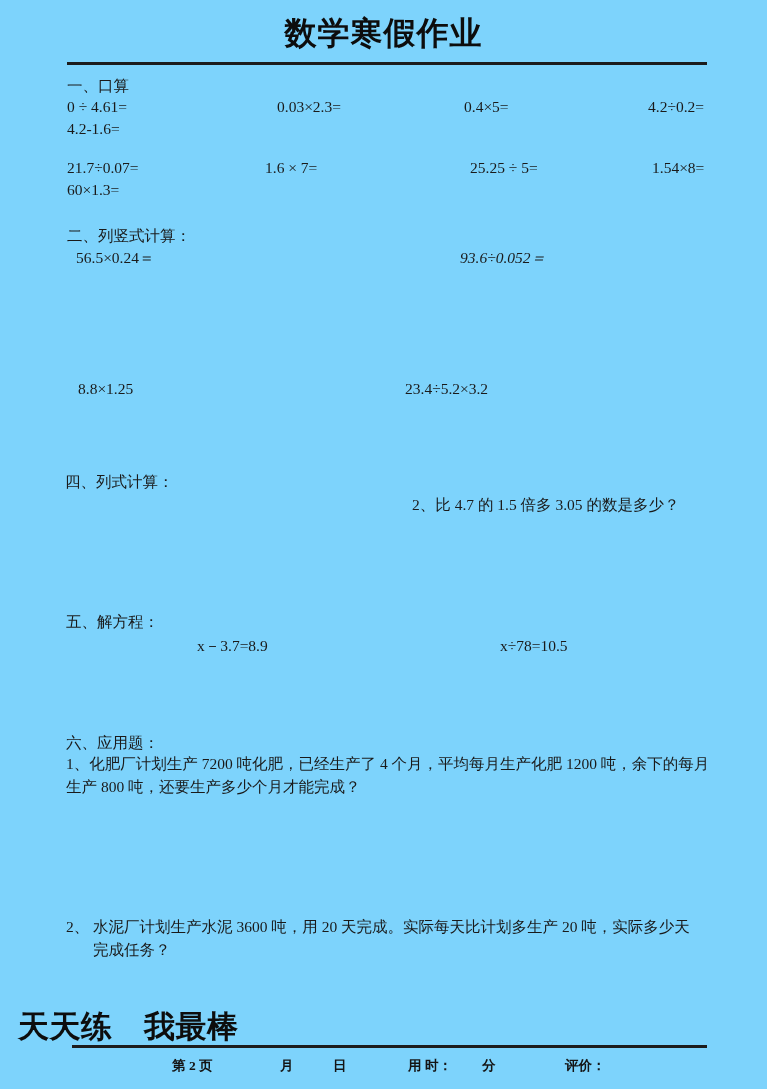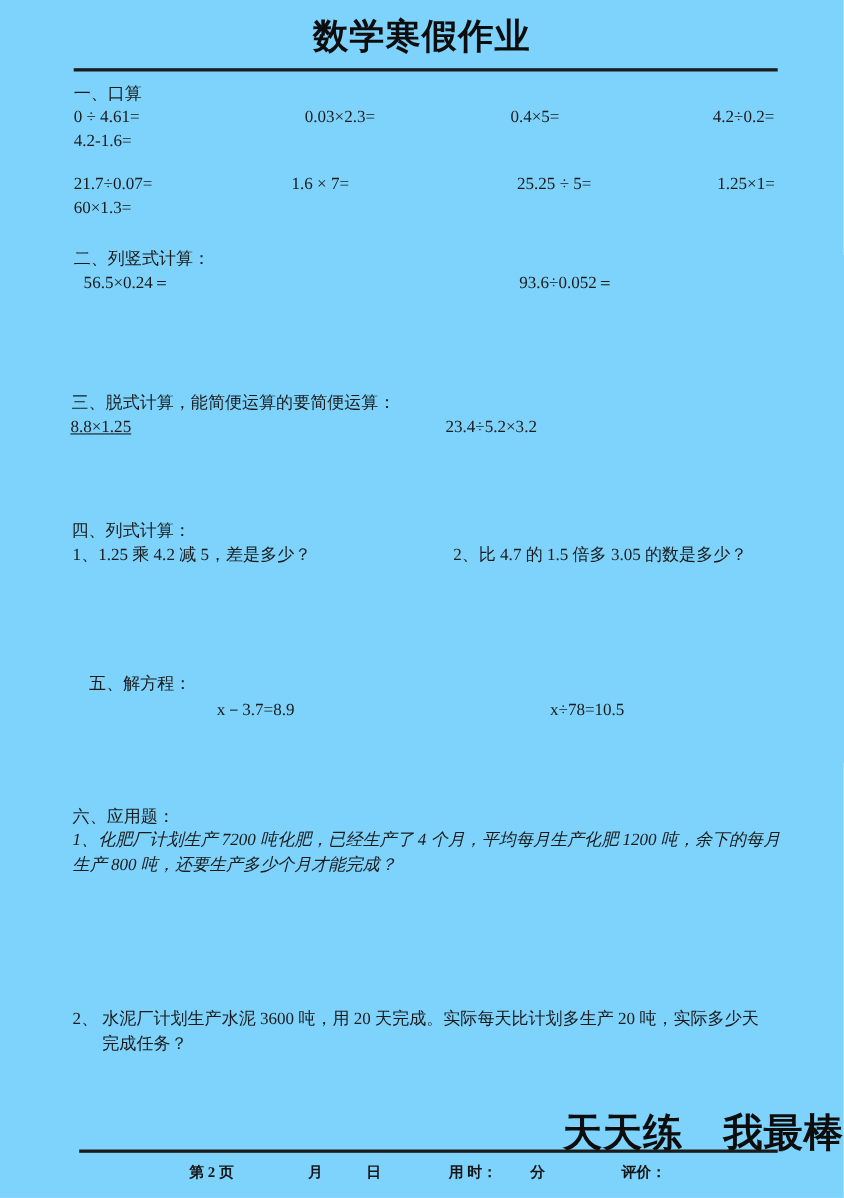--- a/index.html
+++ b/index.html
@@ -35,24 +35,24 @@
     font-size:15.5px;
     line-height:22.5px;
     color:#1a1a1a;
     white-space:normal;
   }
   .hang{display:flex;}
   .hang .num{flex:0 0 27px;white-space:nowrap;}
   .hang .txt{flex:1 1 auto;}
   .banner{
     position:absolute;left:0;right:0;top:1006px;
-    text-align:right;
+    text-align:left;
     font-family:"DejaVu Sans","Liberation Sans",sans-serif;
     font-weight:900;
-    font-size:36px;
+    font-size:31px;
     letter-spacing:0.5px;
     padding-left:18px;
     color:#0d0d0d;
   }
   .f{
     position:absolute;top:1057px;
     font-size:13.5px;
     font-weight:bold;
     white-space:nowrap;
     color:#141414;
@@ -68,41 +68,39 @@
 
   <div class="t" style="left:67px;top:76px;">一、口算</div>
   <div class="t" style="left:67px;top:97px;font-family:Liberation Serif, serif;">0 ÷ 4.61=</div>
   <div class="t" style="left:277px;top:97px;">0.03×2.3=</div>
   <div class="t" style="left:464px;top:97px;">0.4×5=</div>
   <div class="t" style="left:648px;top:97px;">4.2÷0.2=</div>
   <div class="t" style="left:67px;top:119px;">4.2-1.6=</div>
   <div class="t" style="left:67px;top:158px;">21.7÷0.07=</div>
   <div class="t" style="left:265px;top:158px;">1.6 × 7=</div>
   <div class="t" style="left:470px;top:158px;">25.25 ÷ 5=</div>
-  <div class="t" style="left:652px;top:158px;">1.25×1=</div>
+  <div class="t" style="left:652px;top:158px;">1.54×8=</div>
   <div class="t" style="left:67px;top:180px;">60×1.3=</div>
 
   <div class="t" style="left:67px;top:226px;">二、列竖式计算：</div>
   <div class="t" style="left:76px;top:248px;">56.5×0.24＝</div>
-  <div class="t" style="left:472px;top:248px;">93.6÷0.052＝</div>
+  <div class="t" style="left:460px;top:248px;font-style:italic;">93.6÷0.052＝</div>
 
-  <div class="t" style="left:65px;top:357px;">三、脱式计算，能简便运算的要简便运算：</div>
-  <div class="t" style="left:64px;top:379px;text-decoration:underline;">8.8×1.25</div>
+  <div class="t" style="left:78px;top:379px;">8.8×1.25</div>
   <div class="t" style="left:405px;top:379px;">23.4÷5.2×3.2</div>
 
   <div class="t" style="left:65px;top:473px;font-family:Liberation Mono, monospace;">四、列式计算：</div>
-  <div class="t" style="left:66px;top:495px;">1、1.25 乘 4.2 减 5，差是多少？</div>
   <div class="t" style="left:412px;top:495px;">2、比 4.7 的 1.5 倍多 3.05 的数是多少？</div>
 
-  <div class="t" style="left:81px;top:612px;font-family:Liberation Serif, serif;">五、解方程：</div>
+  <div class="t" style="left:66px;top:612px;font-family:Liberation Serif, serif;">五、解方程：</div>
   <div class="t" style="left:197px;top:636px;">x－3.7=8.9</div>
   <div class="t" style="left:500px;top:636px;">x÷78=10.5</div>
 
   <div class="t" style="left:66px;top:733px;">六、应用题：</div>
-  <div class="para" style="left:66px;top:753px;width:646px;font-style:italic;">1、化肥厂计划生产 7200 吨化肥，已经生产了 4 个月，平均每月生产化肥 1200 吨，余下的每月生产 800 吨，还要生产多少个月才能完成？</div>
+  <div class="para" style="left:66px;top:753px;width:646px;">1、化肥厂计划生产 7200 吨化肥，已经生产了 4 个月，平均每月生产化肥 1200 吨，余下的每月生产 800 吨，还要生产多少个月才能完成？</div>
   <div class="para hang" style="left:66px;top:916px;width:646px;">
     <span class="num">2、</span>
     <span class="txt" style="max-width:601px;">水泥厂计划生产水泥 3600 吨，用 20 天完成。实际每天比计划多生产 20 吨，实际多少天完成任务？</span>
   </div>
 
   <div class="banner">天天练　我最棒</div>
   <div class="rule" style="left:72px;top:1045px;width:635px;"></div>
 
   <div class="f" style="left:172px;">第 2 页</div>
   <div class="f" style="left:280px;">月</div>

